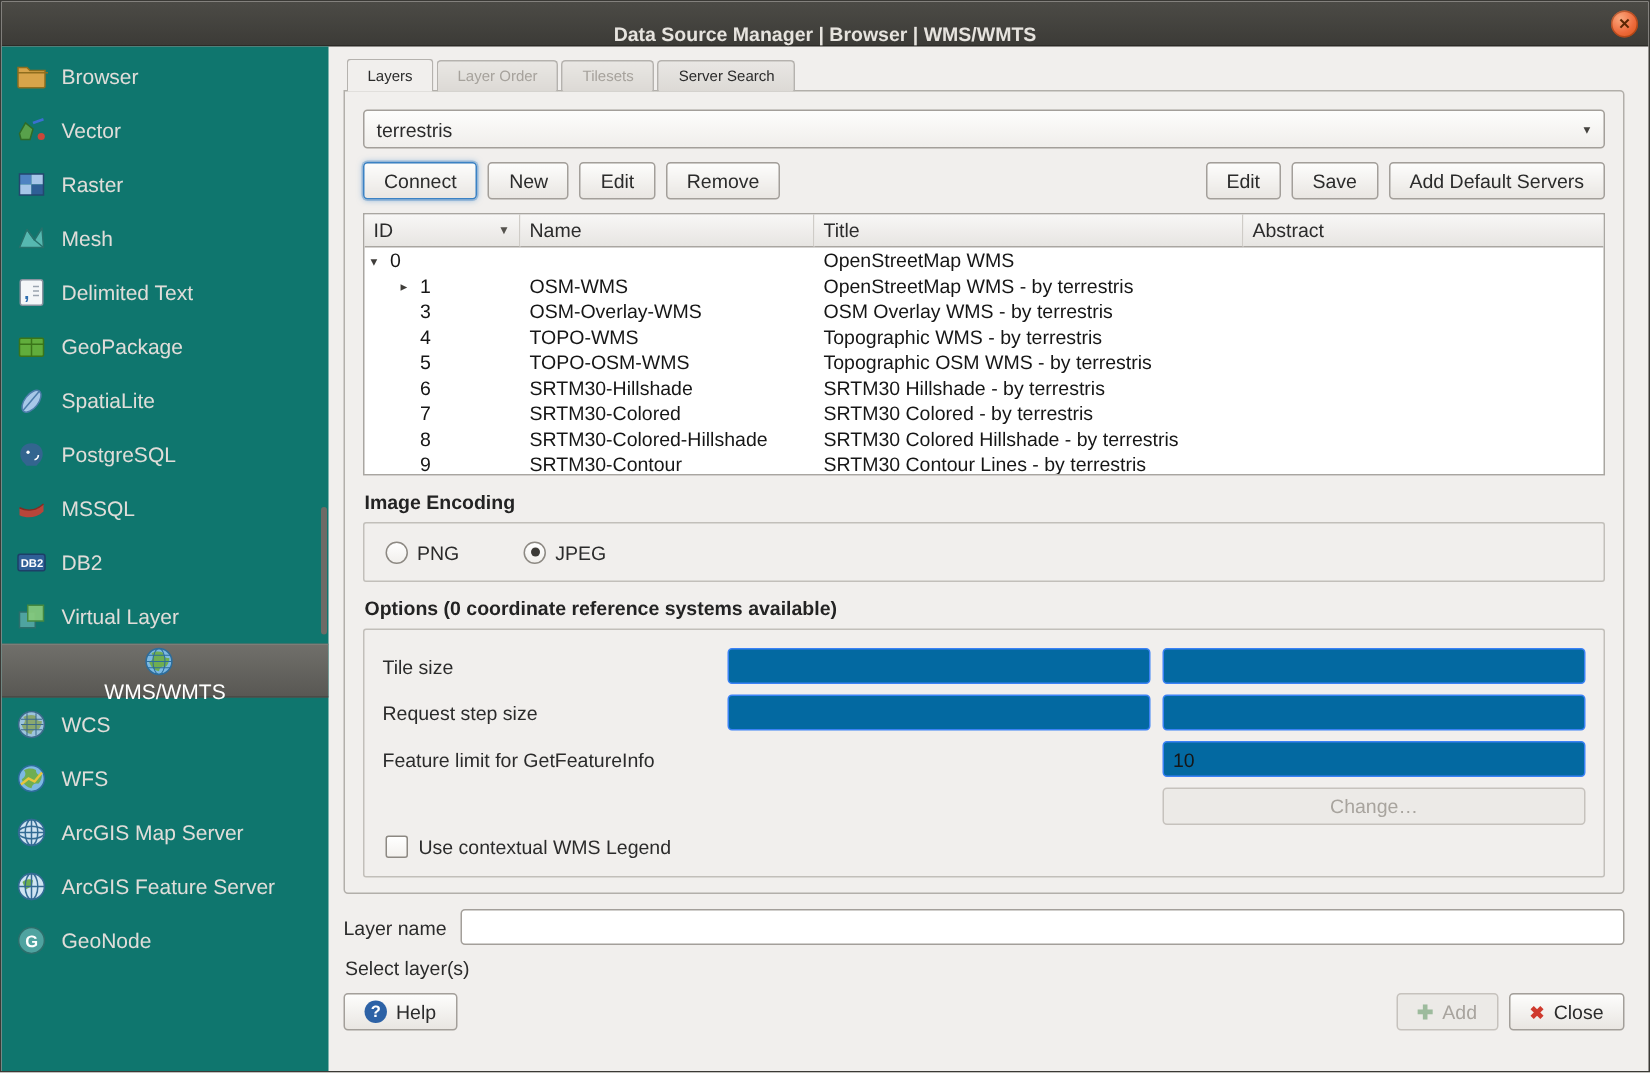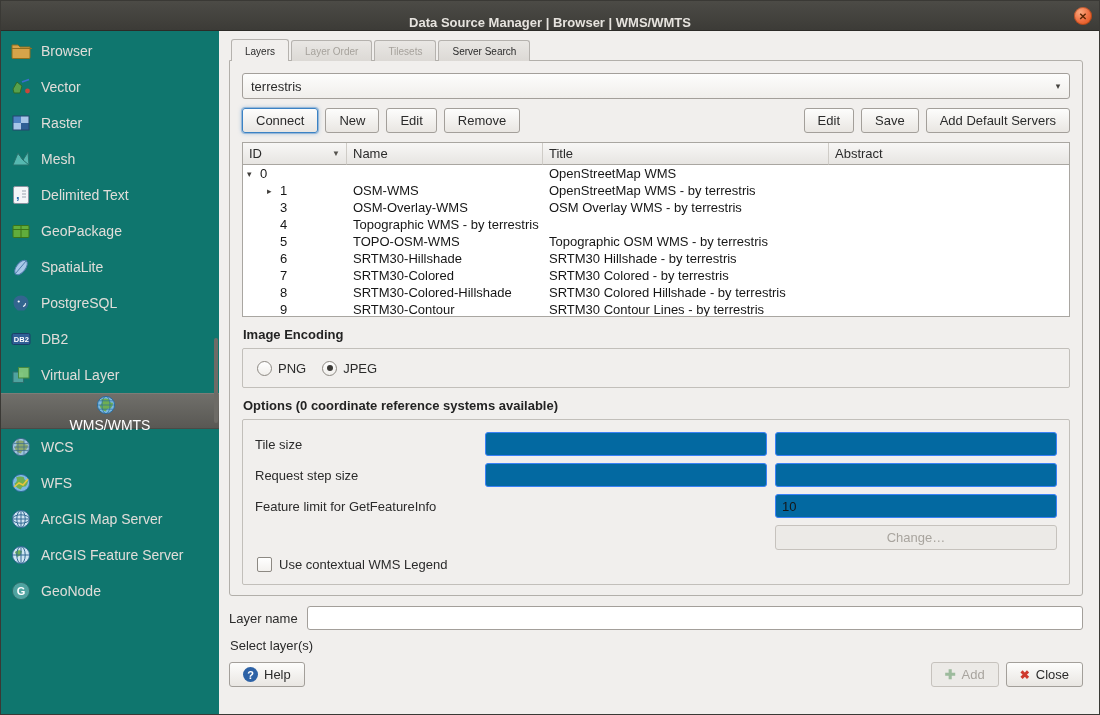--- a/index.html
+++ b/index.html
@@ -49,21 +49,21 @@
   .thead .t-cell:last-child { border-right:none; }
   .tbody .t-cell { padding:0 6px; height:17px; display:flex; align-items:center; white-space:nowrap; overflow:hidden; color:#161616; }
   .sort-arrow { margin-left:auto; font-size:8px; color:#55534e; }
   .tree-cell { padding-left:4px !important; }
   .indent { display:inline-block; width:20px; flex:0 0 20px; }
   .expander { width:13px; flex:0 0 13px; font-size:9px; color:#3f3d3a; text-align:left; cursor:pointer; }
 
   
   .group-label { font-weight:bold; margin:10px 0 6px 1px; color:#232323; }
   .group-box { border:1px solid #c2bfba; border-radius:2px; background:#f1efed; }
-  .radio-box { display:flex; gap:16px; align-items:center; height:40px; padding:0 14px; }
+  .radio-box { display:flex; gap:43px; align-items:center; height:40px; padding:0 14px; }
   .radio { display:inline-flex; align-items:center; gap:6px; cursor:pointer; }
   .radio-circle { width:15px; height:15px; border-radius:50%; border:1px solid #8d8983; background:linear-gradient(#ffffff,#f1efec); position:relative; flex:0 0 15px; }
   .radio-circle.checked::after { content:''; position:absolute; inset:3.5px; border-radius:50%; background:#3c3a37; }
 
   .options-box { padding:12px; }
   .opt-row { display:grid; grid-template-columns:222px 1fr 1fr; gap:8px; align-items:center; margin-bottom:7px; }
   .opt-row input { height:24px; border:1px solid #3b82f6; border-radius:3px; padding:0 6px; font:inherit; background:#0369a1; color:#161616; }
   .change-btn { width:100%; }
   .checkbox-row { display:flex; align-items:center; gap:7px; margin-top:6px; margin-left:2px; cursor:pointer; }
   .checkbox { width:15px; height:15px; border:1px solid #8d8983; border-radius:2px; background:linear-gradient(#ffffff,#f3f1ee); flex:0 0 15px; }
@@ -168,20 +168,29 @@
                 <path d="M11 3.5c4.4 0 7.5 3 7.5 7.2 0 2.6-1.2 4.8-2.6 6l-1.6 1.8H7.7L6.1 16.7c-1.4-1.2-2.6-3.4-2.6-6C3.5 6.5 6.6 3.5 11 3.5z" fill="#33658f"></path>
                 <circle cx="8.7" cy="9.5" r="1.1" fill="#fff"></circle>
                 <path d="M13 14.5c1.5-.4 2.5-1.6 2.6-3.2" stroke="#fff" fill="none" stroke-width="1.1"></path>
               </svg>
             </span>
             <span class="sb-label">PostgreSQL</span>
           </div>
           <div class="sb-item">
             <span class="sb-icon">
               <svg viewBox="0 0 22 22">
+                <path d="M3 15.5c5 2.3 11 2 16-2.5v-5C14 12.5 8 13 3 10.5z" fill="#b8453a"></path>
+                <path d="M3 10.5C8 13 14 12.5 19 8" stroke="#822c23" fill="none"></path>
+              </svg>
+            </span>
+            <span class="sb-label">MSSQL</span>
+          </div>
+          <div class="sb-item">
+            <span class="sb-icon">
+              <svg viewBox="0 0 22 22">
                 <rect x="2" y="5.5" width="18" height="11" rx="1.5" fill="#2f5f96" stroke="#1d3f68"></rect>
                 <text x="3.8" y="13.8" font-size="7.5" font-weight="bold" fill="#fff">DB2</text>
               </svg>
             </span>
             <span class="sb-label">DB2</span>
           </div>
           <div class="sb-item">
             <span class="sb-icon">
               <svg viewBox="0 0 22 22">
                 <rect x="3" y="8" width="10.5" height="10.5" fill="#4fa3a0" stroke="#2c6f6c"></rect>
@@ -328,20 +337,21 @@
                 <div class="t-cell">OSM-Overlay-WMS</div>
                 <div class="t-cell">OSM Overlay WMS - by terrestris</div>
                 <div class="t-cell"></div>
               </div>
               <div class="t-row">
                 <div class="t-cell tree-cell">
                   <span class="indent"></span>
                   <span class="expander"></span>
                   <span>4</span>
                 </div>
+                <div class="t-cell">TOPO-WMS</div>
                 <div class="t-cell">Topographic WMS - by terrestris</div>
                 <div class="t-cell"></div>
               </div>
               <div class="t-row">
                 <div class="t-cell tree-cell">
                   <span class="indent"></span>
                   <span class="expander"></span>
                   <span>5</span>
                 </div>
                 <div class="t-cell">TOPO-OSM-WMS</div>

